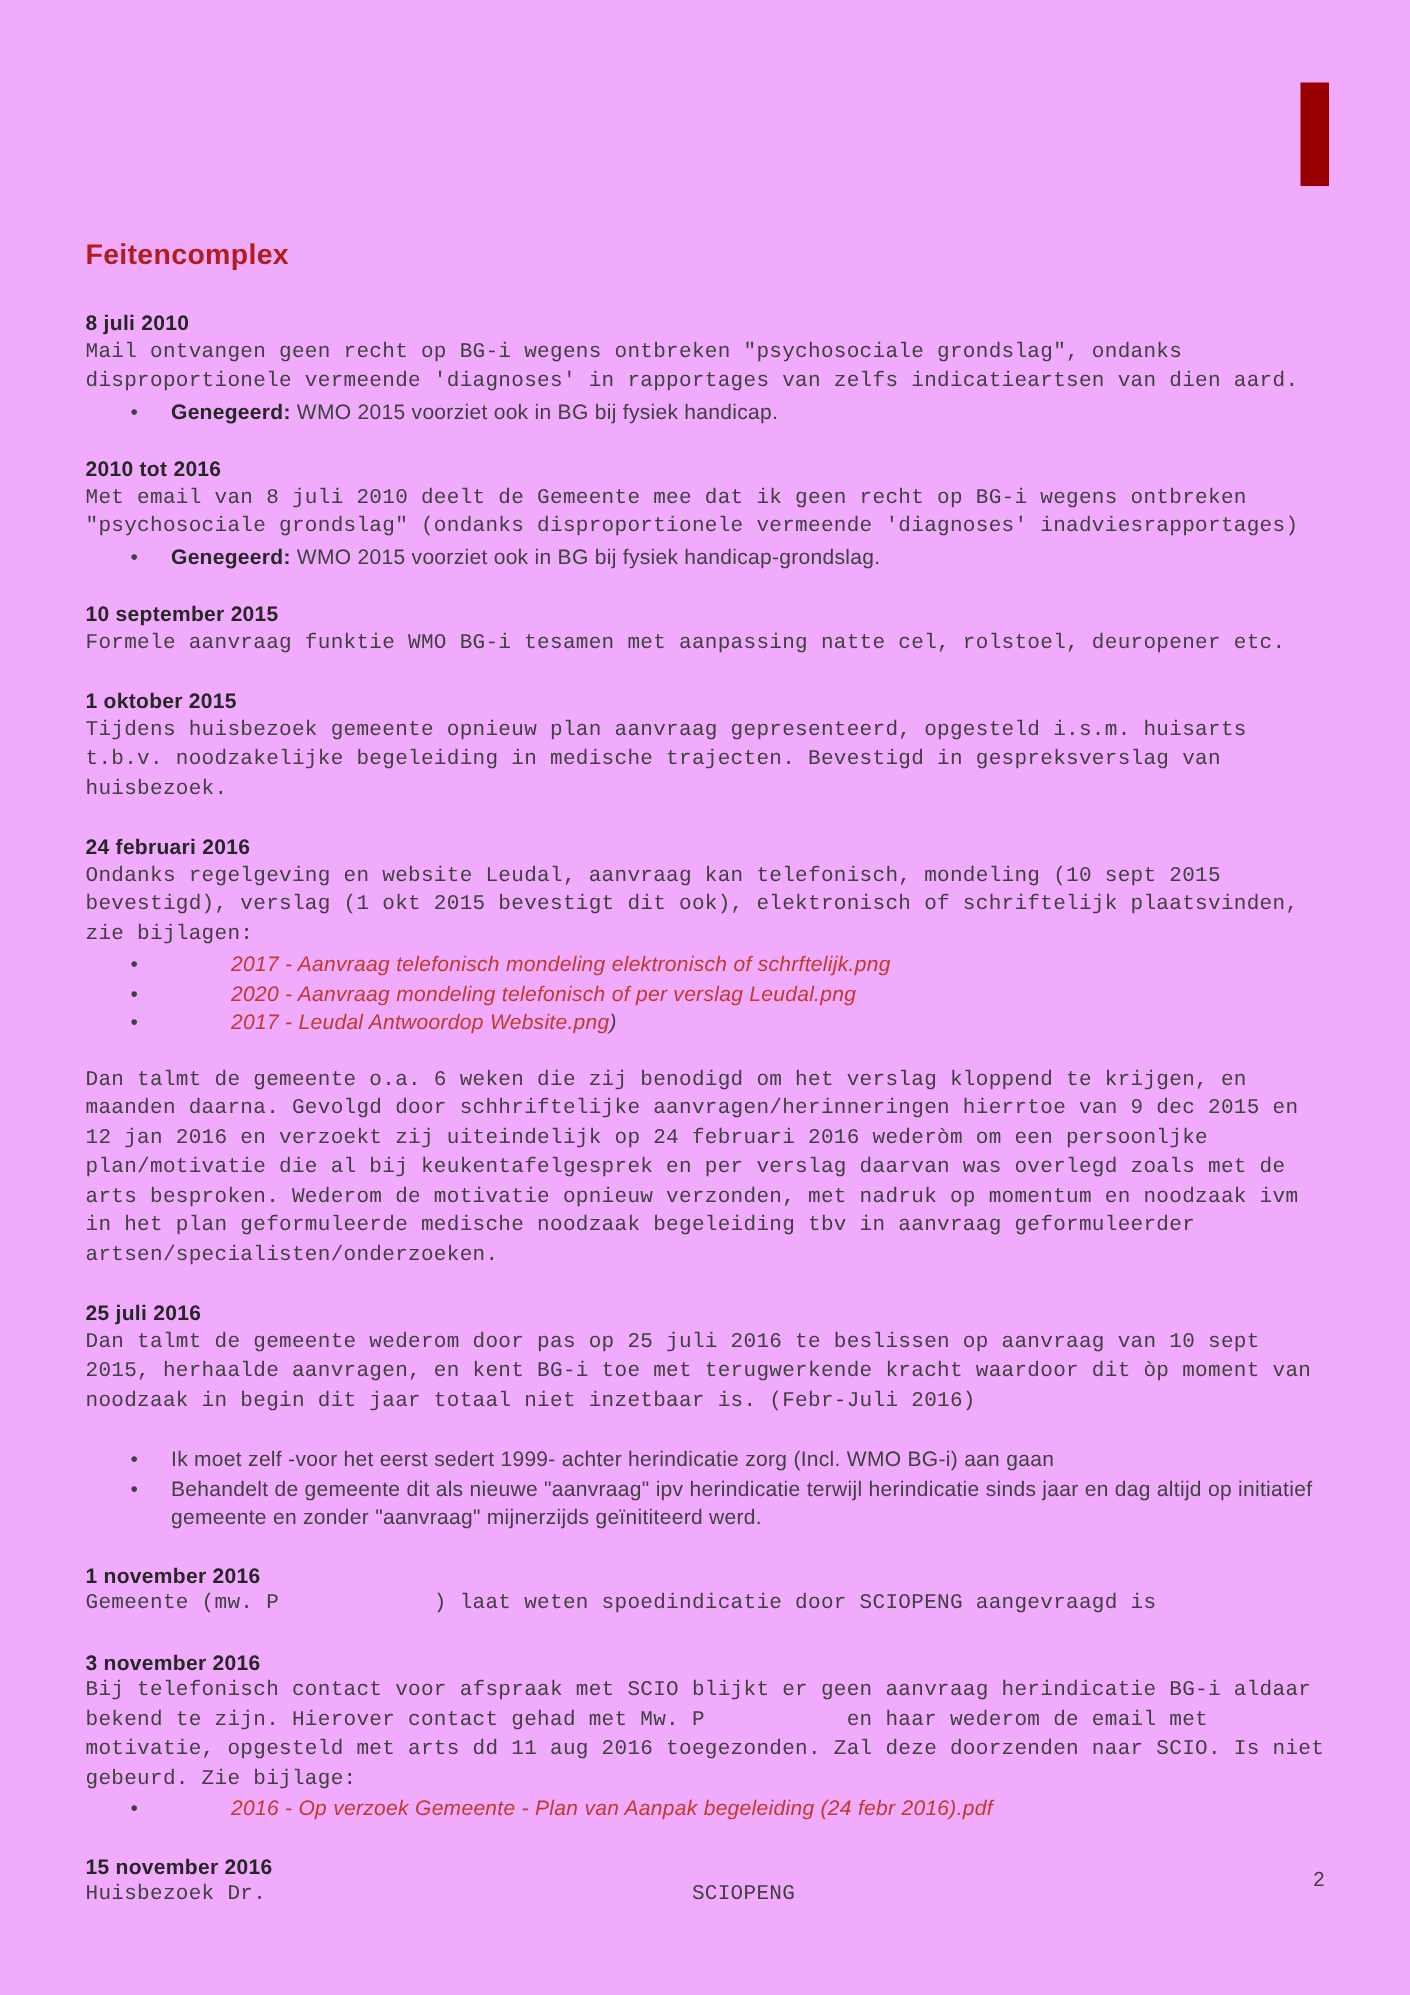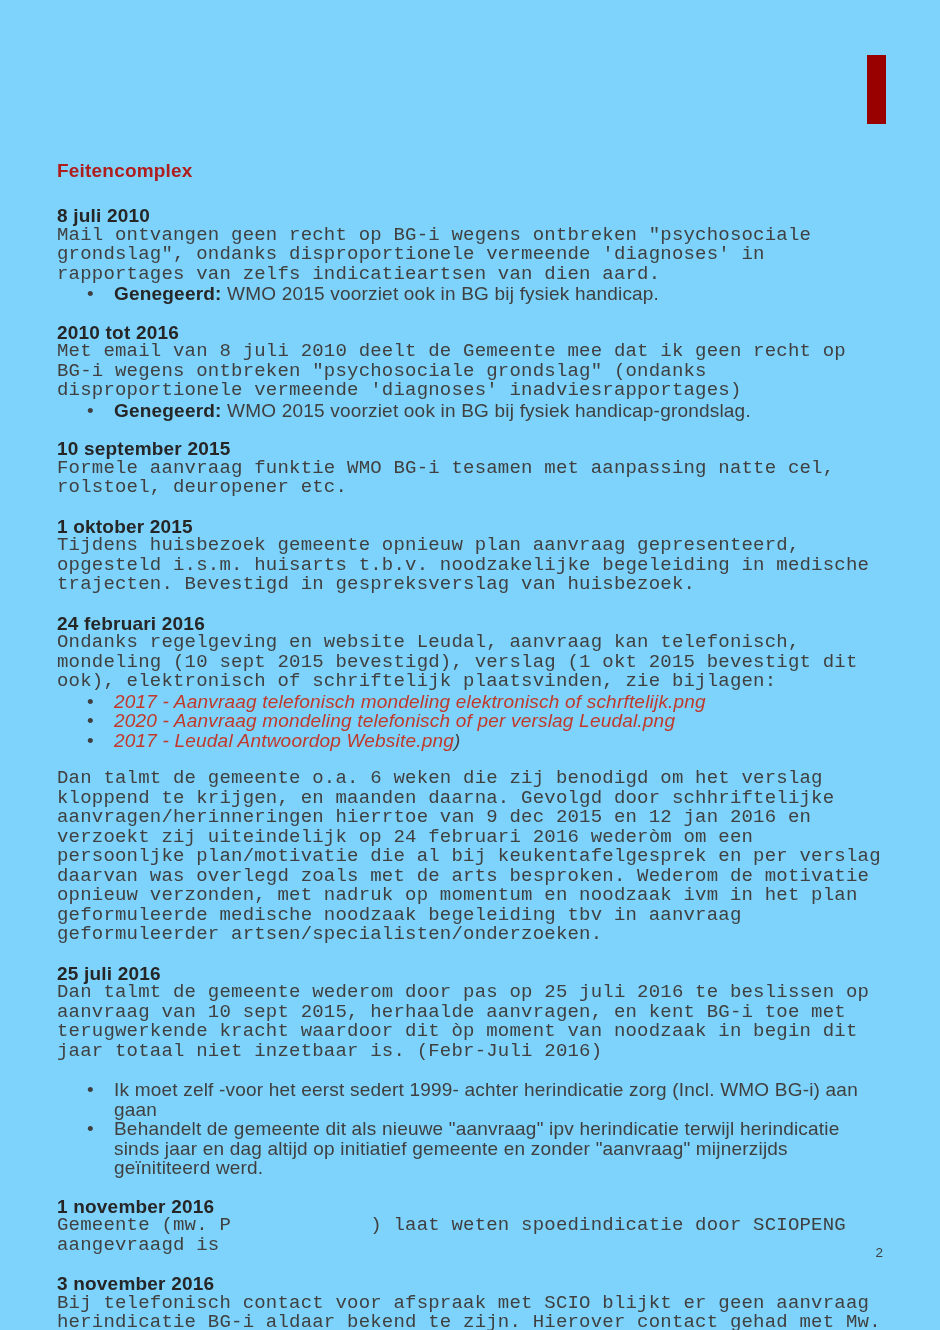--- a/index.html
+++ b/index.html
@@ -4,44 +4,44 @@
 <style>
   html, body { margin: 0; padding: 0; }
   body {
     width: 940px; height: 1330px;
     background: #ffffff;
     font-family: "Liberation Sans", sans-serif;
     color: #404040;
     position: relative;
     overflow: hidden;
   }
-  .page { position: absolute; inset: 0; background: #7dd3fc; padding-left: 21px; }
+  .page { position: absolute; inset: 0; background: #f0abfc; padding-left: 21px; }
   .corner-mark {
     position: absolute; top: 55px; right: 54px;
     width: 19px; height: 69px;
     background: var(--corner-color, #990000);
   }
   .content {
     position: absolute; left: 57px; top: 160px; width: 830px;
     letter-spacing: 0.2px;
   }
   .doc-title {
     font-size: 19px; font-weight: bold;
     color: var(--title-color, #b01d1d);
     margin: 0 0 24px 0;
   }
-  .section { margin-top: 19px; font-size: 19px; line-height: 19.5px; }
+  .section { margin-top: 19px; font-size: 14px; line-height: 19.5px; }
   .section:first-child { margin-top: 0; }
   .heading { font-weight: bold; color: #262626; }
   .para { margin: 0; font-family: Liberation Mono, monospace; }
   .para.gap { margin-top: 19px; }
   .bullet { position: relative; padding-left: 57px; }
   .bullet .marker { position: absolute; left: 30px; top: 0; color: #404040; }
   .run-bold { font-weight: bold; color: #262626; }
-  .run-attachment { color: var(--attachment-color, #c0392b); font-style: italic; }
+  .run-attachment { color: var(--attachment-color, #c0392b); font-style: italic; margin-left: 40px; }
   .run-italic { font-style: italic; }
   .page-number {
     position: absolute; top: 1245px; right: 57px;
     font-size: 13.5px; color: #404040;
   }
 </style>
 </head>
 <body>
 
 <div class="page">

